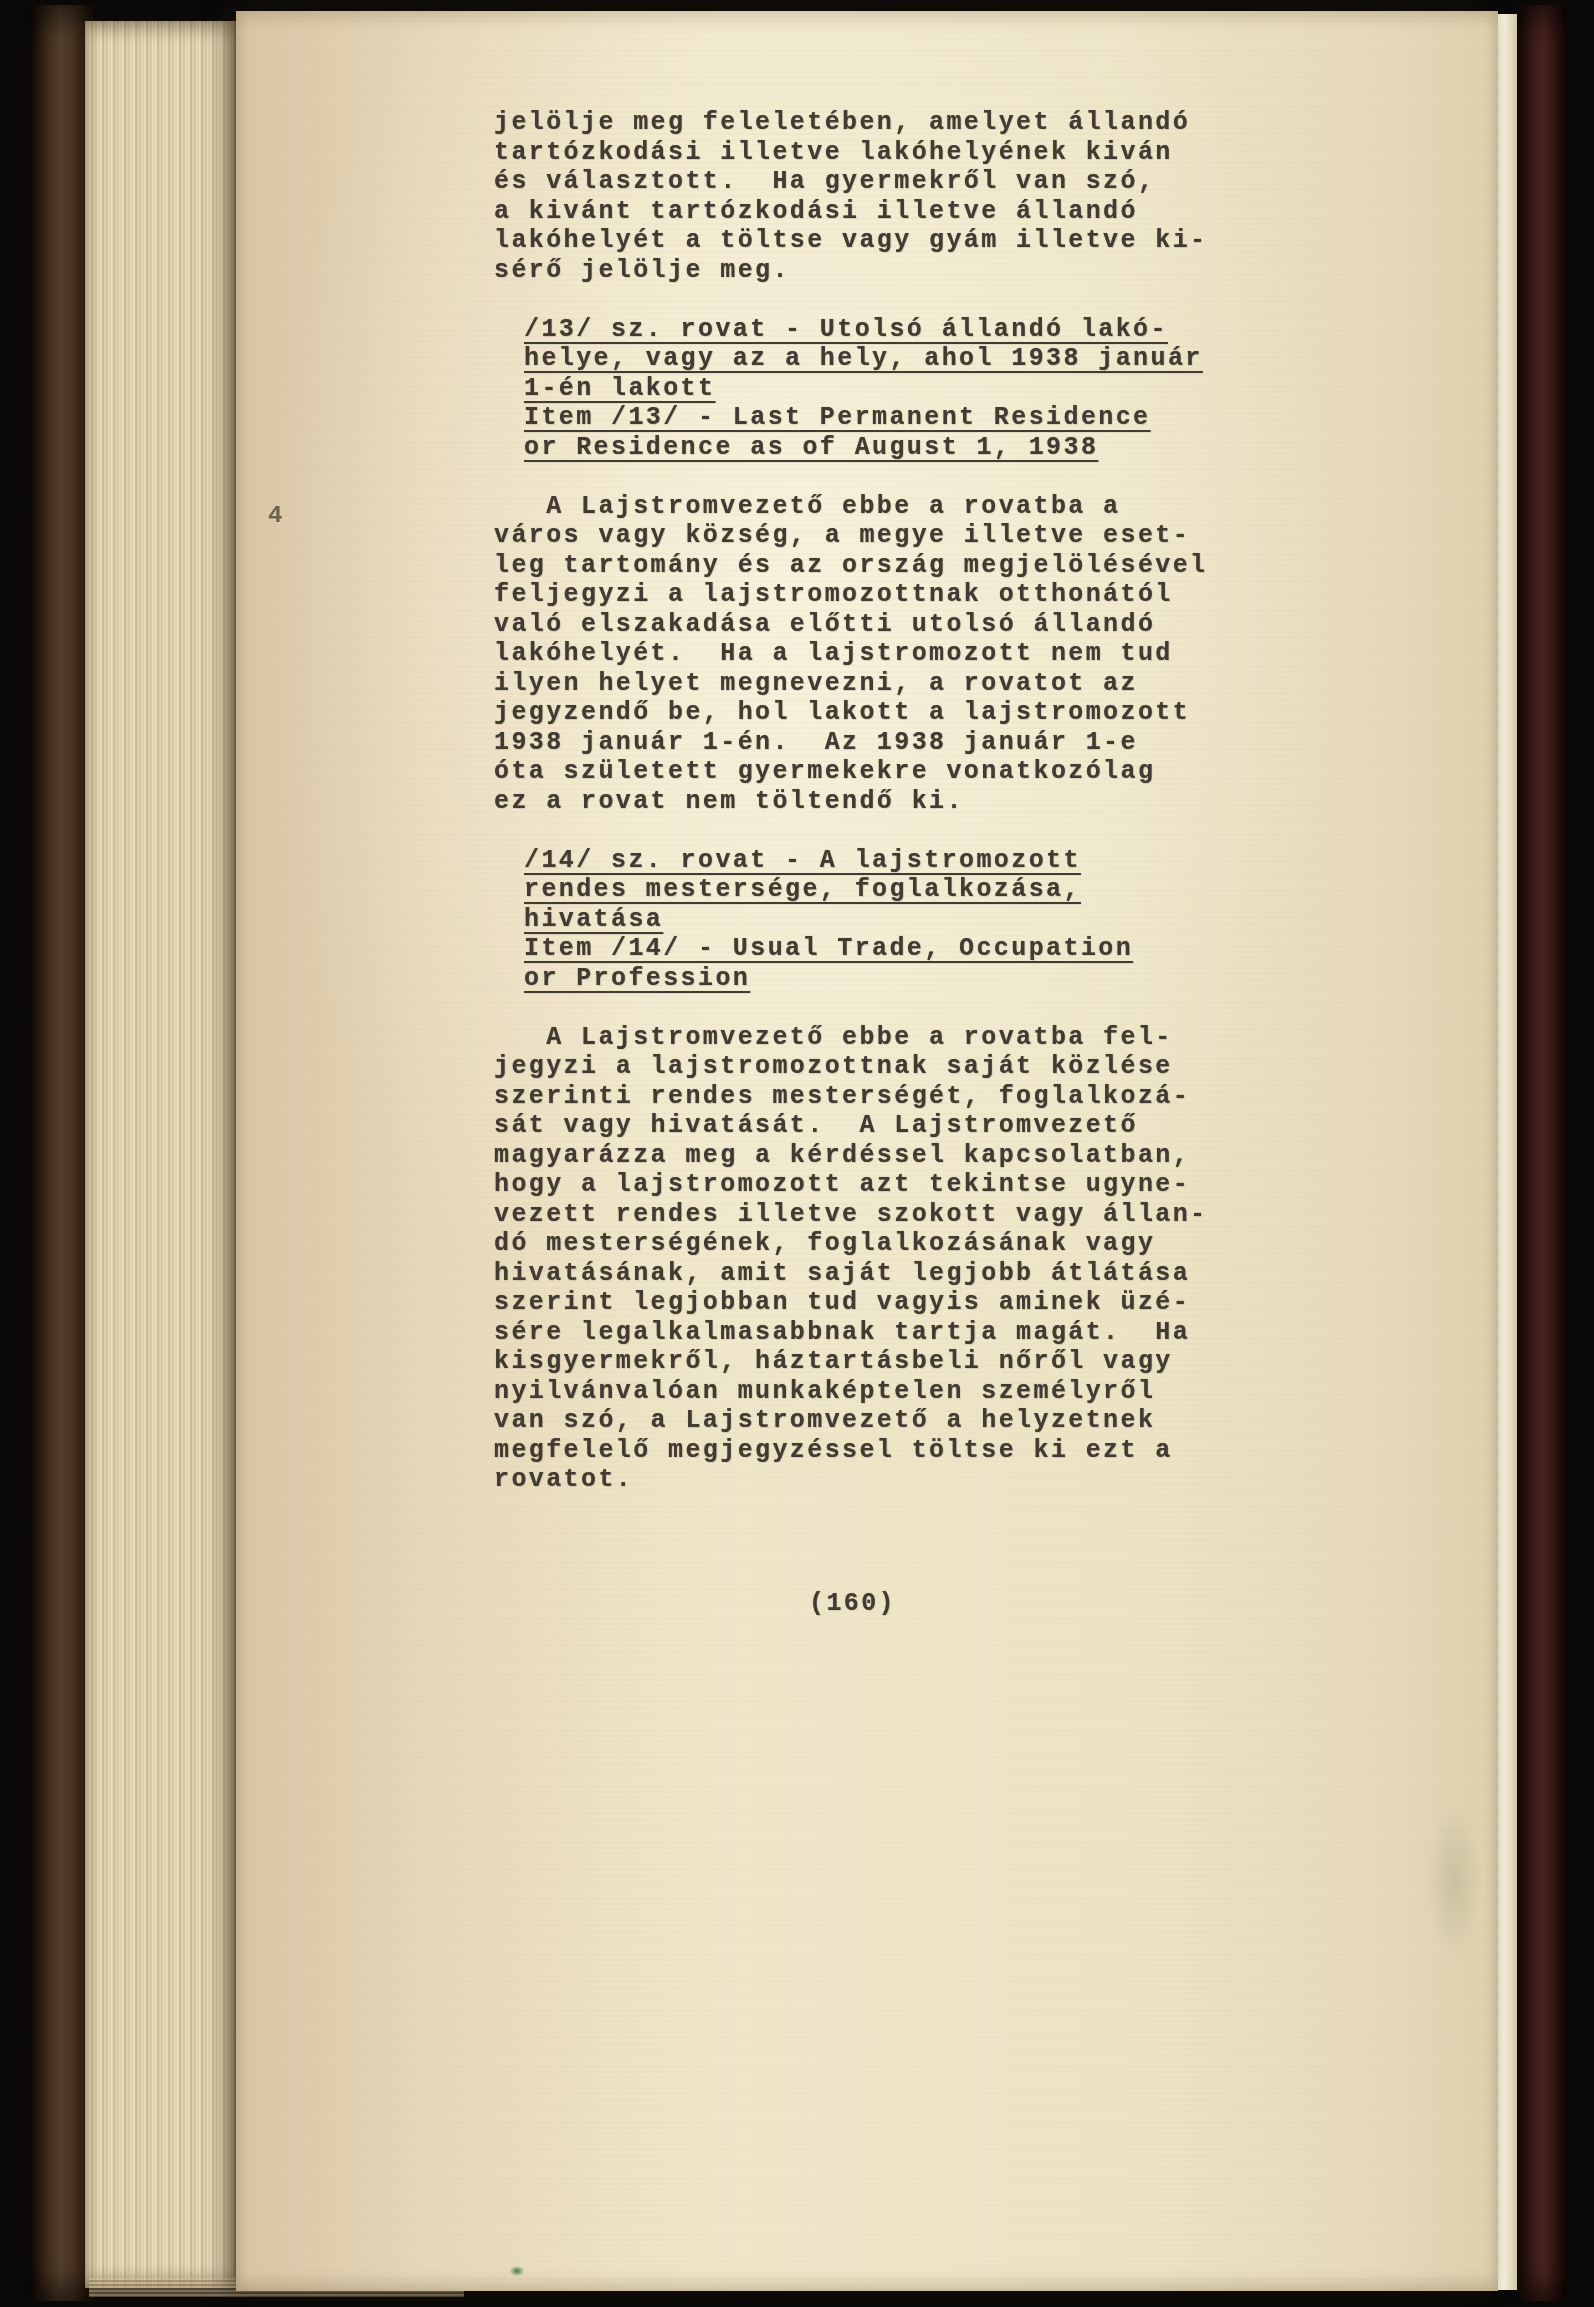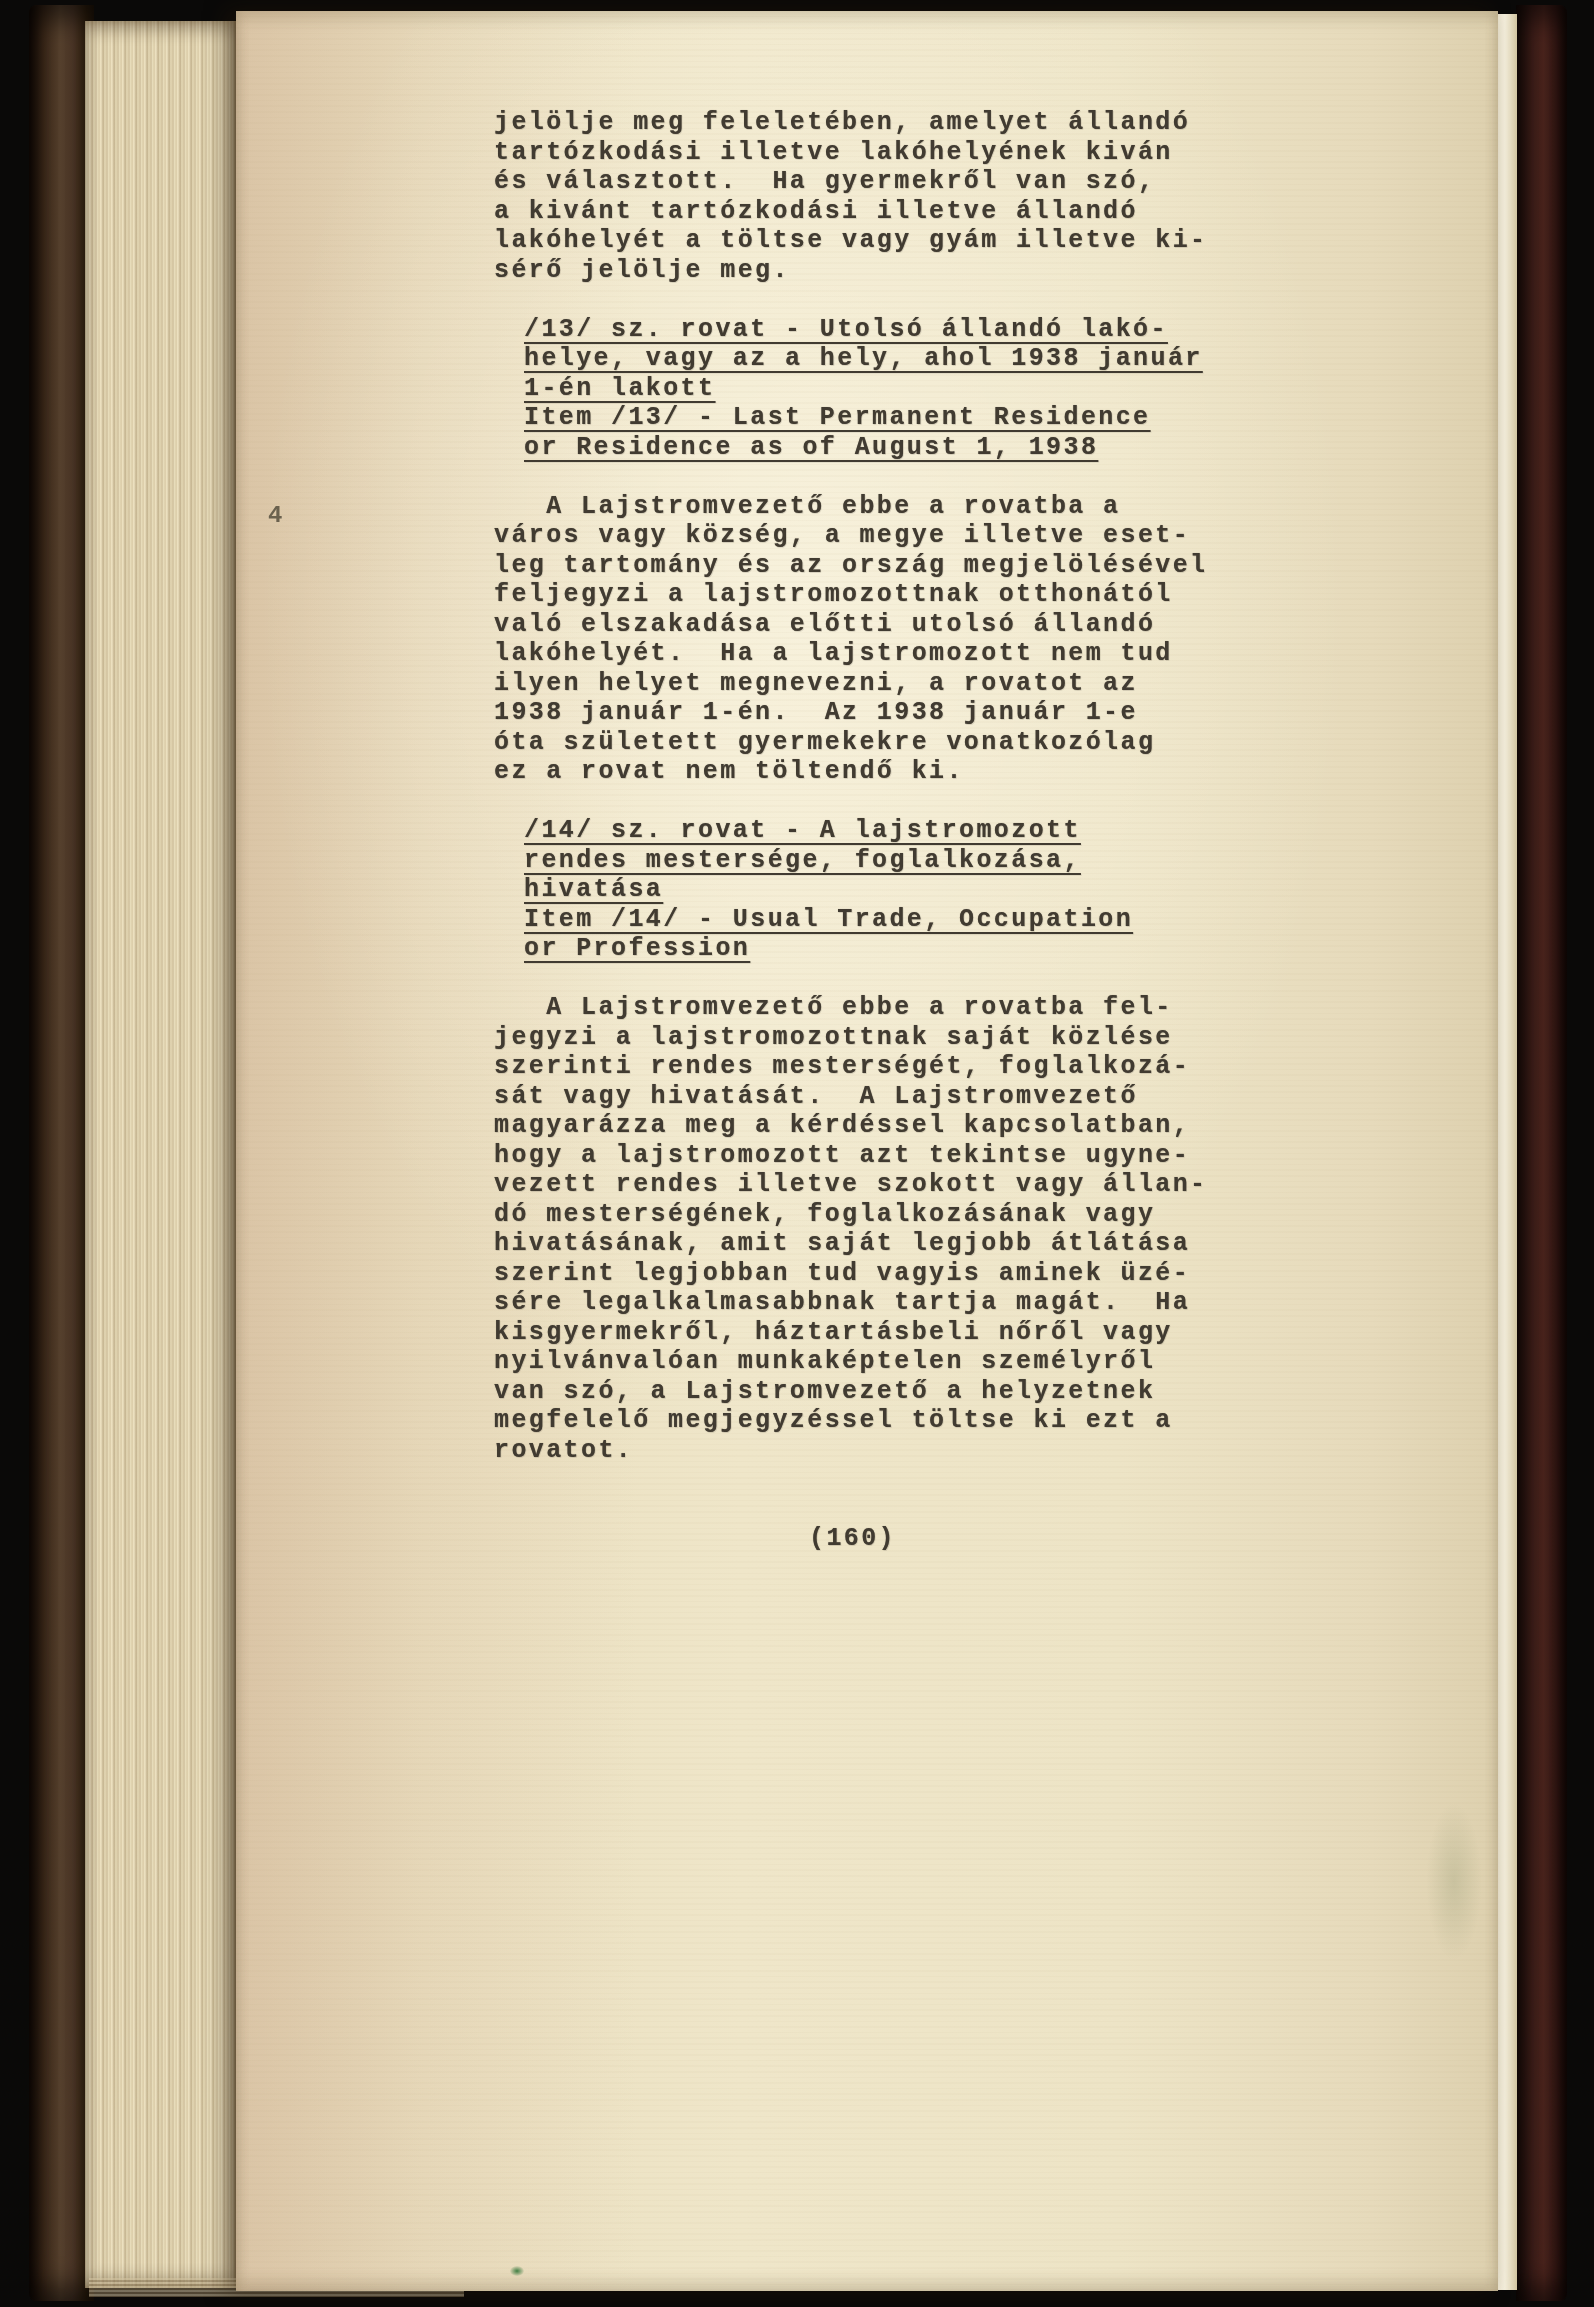--- a/index.html
+++ b/index.html
@@ -82,21 +82,21 @@
   }
   .block + .block { margin-top: 29.5px; }
   .block.heading { margin-left: 30px; }
   .line { white-space: pre; min-height: 29.5px; }
   .heading .line span {
     text-decoration: underline;
     text-decoration-thickness: 2.4px;
     text-underline-offset: 5.6px;
   }
   .page-number {
-    margin-top: 59px;
+    margin-top: 94px;
     text-align: center;
     white-space: pre;
   }
   .margin-note {
     position: absolute;
     left: 32px; top: 491px;
     color: #57503f;
     font-size: 24px;
     font-weight: 700;
     opacity: 0.85;
@@ -149,20 +149,21 @@
           <div class="line"><span>or Residence as of August 1, 1938</span></div>
         </div>
         <div class="block paragraph">
           <div class="line"><span>   A Lajstromvezető ebbe a rovatba a</span></div>
           <div class="line"><span>város vagy község, a megye illetve eset-</span></div>
           <div class="line"><span>leg tartomány és az ország megjelölésével</span></div>
           <div class="line"><span>feljegyzi a lajstromozottnak otthonától</span></div>
           <div class="line"><span>való elszakadása előtti utolsó állandó</span></div>
           <div class="line"><span>lakóhelyét.  Ha a lajstromozott nem tud</span></div>
           <div class="line"><span>ilyen helyet megnevezni, a rovatot az</span></div>
+          <div class="line"><span>jegyzendő be, hol lakott a lajstromozott</span></div>
           <div class="line"><span>1938 január 1-én.  Az 1938 január 1-e</span></div>
           <div class="line"><span>óta született gyermekekre vonatkozólag</span></div>
           <div class="line"><span>ez a rovat nem töltendő ki.</span></div>
         </div>
         <div class="block heading">
           <div class="line"><span>/14/ sz. rovat - A lajstromozott</span></div>
           <div class="line"><span>rendes mestersége, foglalkozása,</span></div>
           <div class="line"><span>hivatása</span></div>
           <div class="line"><span>Item /14/ - Usual Trade, Occupation</span></div>
           <div class="line"><span>or Profession</span></div>

